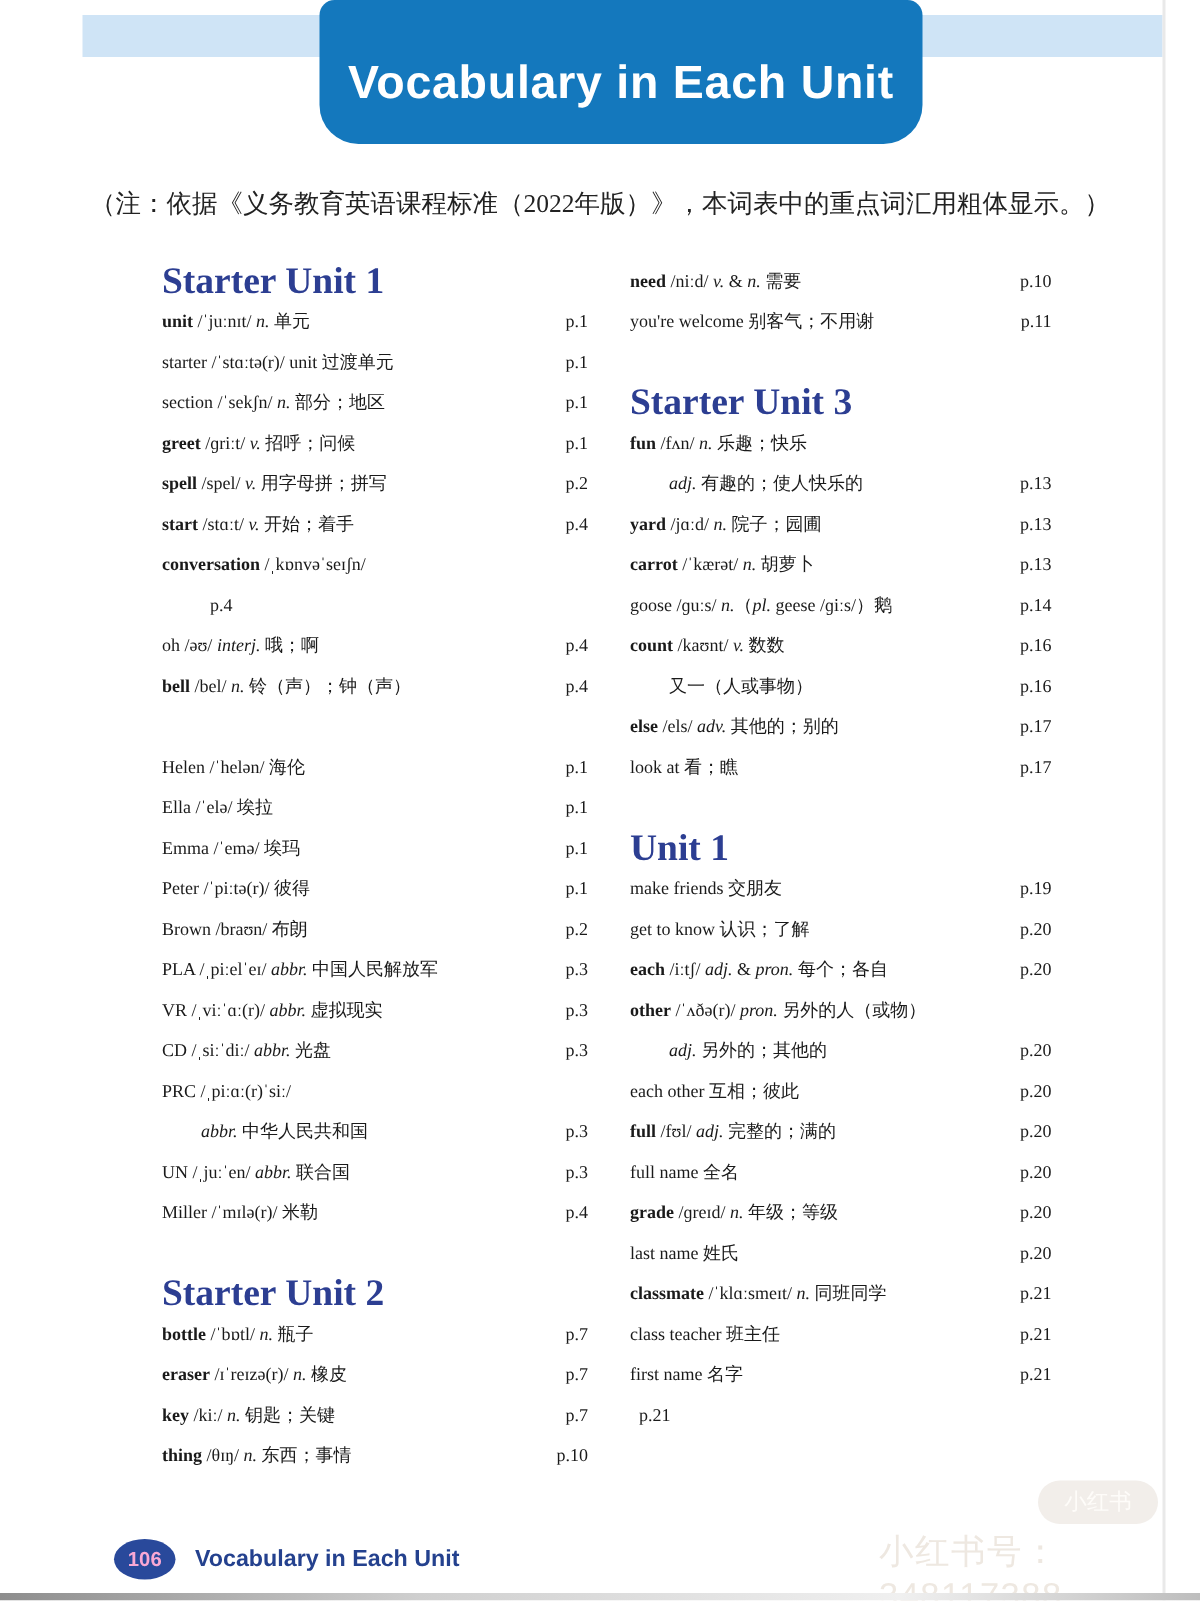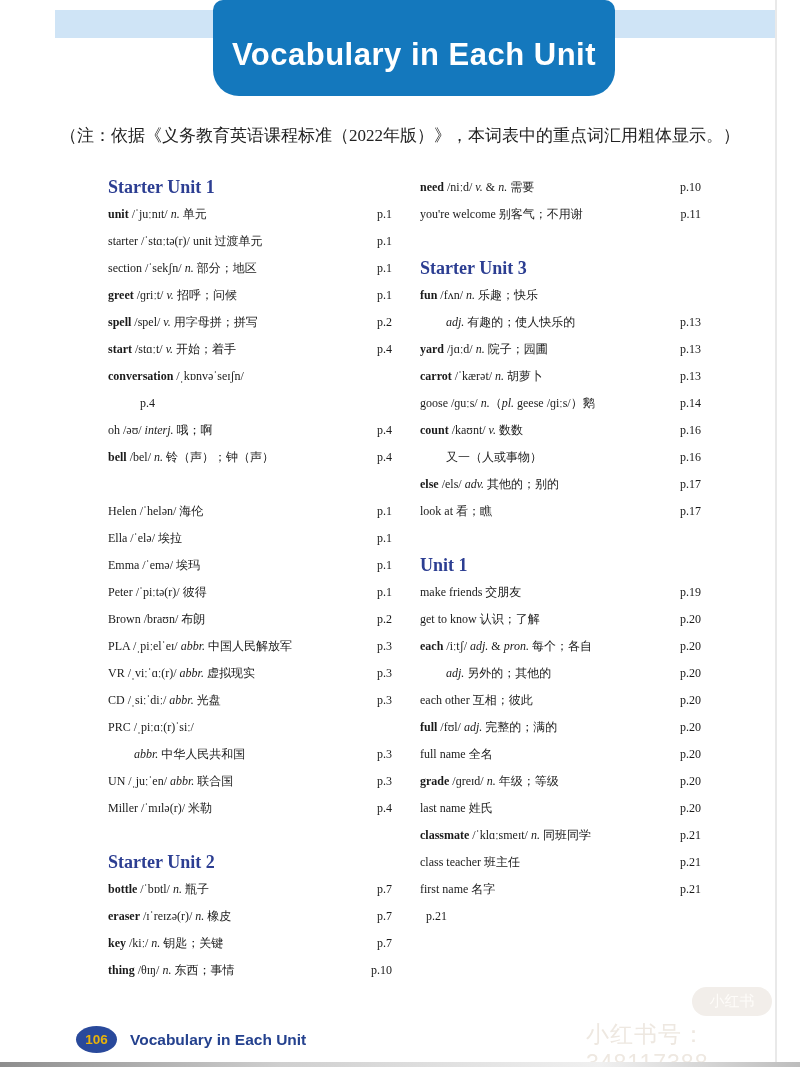--- a/index.html
+++ b/index.html
@@ -14,34 +14,34 @@
     padding-top:14px;box-sizing:border-box;
   }
   .banner-title{
     font-family:"Liberation Sans", sans-serif;font-weight:bold;color:#ffffff;
     font-size:31px;letter-spacing:.5px;
   }
   .note{position:absolute;top:124px;left:0;width:100%;text-align:center;font-size:17px;color:#222;}
   .columns{position:absolute;left:108px;top:174px;display:flex;gap:28px;}
   .col{width:284px;}
   .col:last-child{width:281px;}
-  .unit-heading{font-weight:bold;color:#2c3e92;font-size:18px;line-height:27px;height:27px;}
+  .unit-heading{font-weight:bold;color:#2c3e92;font-size:25px;line-height:27px;height:27px;}
   .gap{height:27px;}
   .line{display:flex;line-height:27px;height:27px;white-space:nowrap;font-size:12px;}
   .line .txt{flex:1 1 auto;overflow:visible;}
   .line .pg{flex:0 0 auto;text-align:right;padding-left:6px;}
   .line.indent{padding-left:26px;}
   .seg-b{font-weight:bold;}
   .seg-i{font-style:italic;}
   .footer{
     position:absolute;left:76px;top:1026px;display:flex;align-items:center;gap:13px;
     font-family:"Liberation Sans", sans-serif;
   }
   .badge{
-    width:41px;height:27px;border-radius:50%;background:#29499b;color:#eab308;
+    width:41px;height:27px;border-radius:50%;background:#29499b;color:#f9a8d4;
     font-size:13.5px;font-weight:bold;display:flex;align-items:center;justify-content:center;
   }
   .footer-label{color:#24418e;font-weight:bold;font-size:15.5px;}
   .wm-pill{
     position:absolute;left:692px;top:987px;width:80px;height:29px;border-radius:15px;
     background:#f2eeea;display:flex;align-items:center;justify-content:center;
     font-family:"Liberation Sans", sans-serif;font-size:15px;color:#fefcf9;
   }
   .wm-id{
     position:absolute;left:586px;top:1019px;font-family:"Liberation Sans", sans-serif;
@@ -300,20 +300,23 @@
           <span class="pg">p.20</span>
         </div>
       </div>
       <div class="entry">
         <div class="line">
           <span class="txt"><span class="seg-b">each</span><span class="seg-n"> /iːtʃ/ </span><span class="seg-i">adj.</span><span class="seg-n"> &amp; </span><span class="seg-i">pron.</span><span class="seg-n"> 每个；各自</span></span>
           <span class="pg">p.20</span>
         </div>
       </div>
       <div class="entry">
+        <div class="line">
+          <span class="txt"><span class="seg-b">other</span><span class="seg-n"> /ˈʌðə(r)/ </span><span class="seg-i">pron.</span><span class="seg-n"> 另外的人（或物）</span></span>
+        </div>
         <div class="line indent">
           <span class="txt"><span class="seg-i">adj.</span><span class="seg-n"> 另外的；其他的</span></span>
           <span class="pg">p.20</span>
         </div>
       </div>
       <div class="entry">
         <div class="line">
           <span class="txt"><span class="seg-n">each other 互相；彼此</span></span>
           <span class="pg">p.20</span>
         </div>

